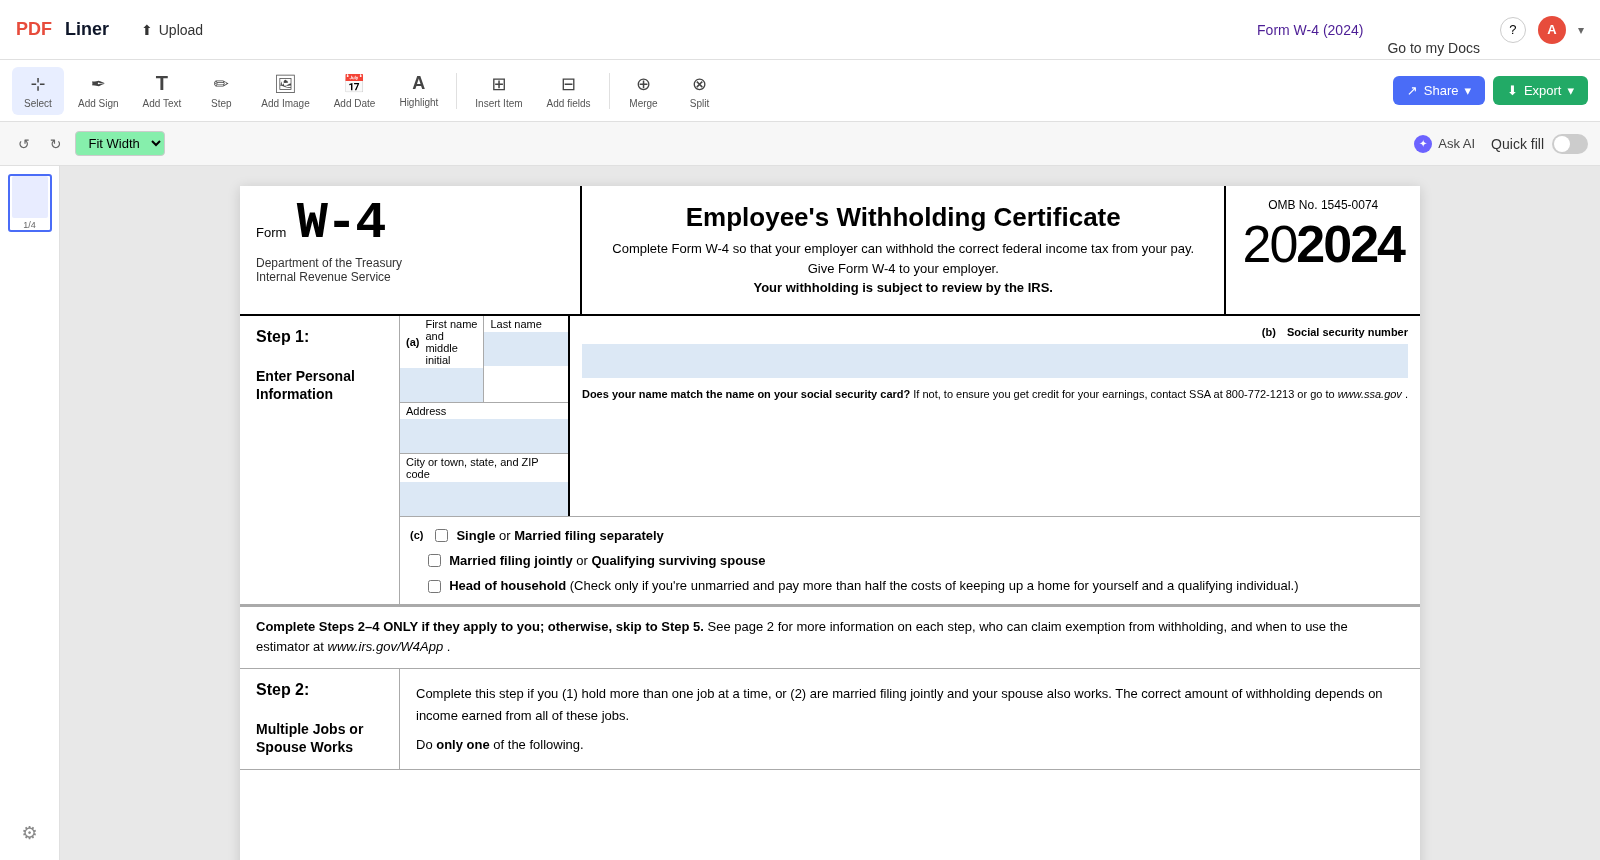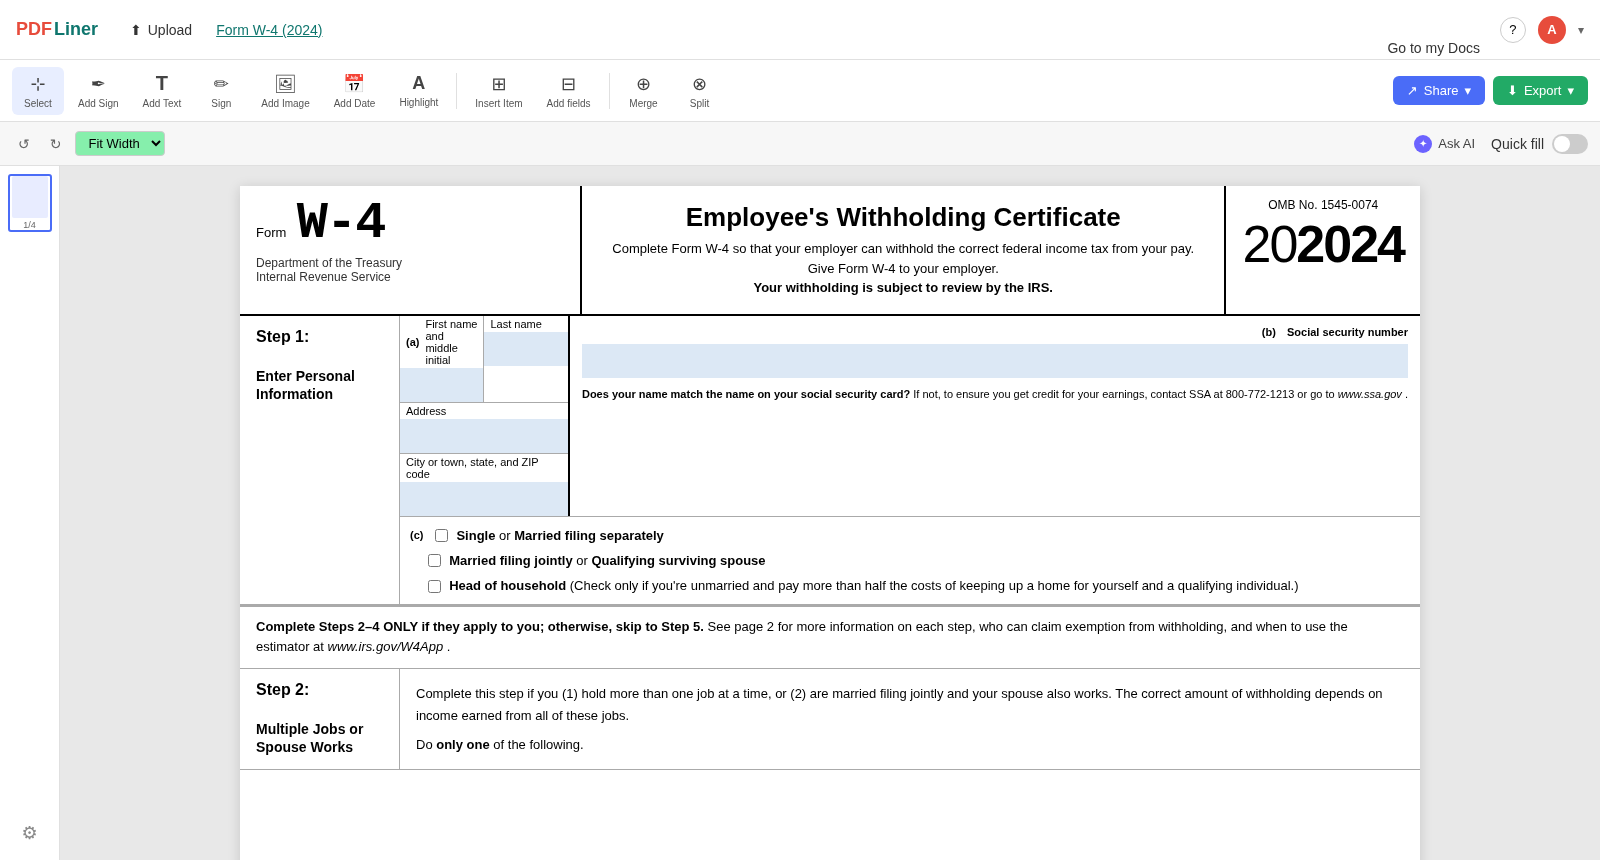--- a/index.html
+++ b/index.html
@@ -7,25 +7,25 @@
 
     
     .bg-decor { position: absolute; pointer-events: none; z-index: 0; }
     .bg-top-left { top: 0; left: 0; width: 120px; height: 120px; }
     .bg-top-right { top: 0; right: 0; width: 320px; height: 180px; }
     .bg-bottom-left { bottom: 0; left: 0; width: 300px; height: 200px; }
     .bg-bottom-right { bottom: 0; right: 0; width: 100px; height: 120px; }
 
     
     .header { position: relative; z-index: 10; background: #fff; height: 60px; display: flex; align-items: center; padding: 0 16px; border-bottom: 1px solid #e0e0e0; gap: 16px; }
-    .logo { display: flex; align-items: center; gap: 2px; font-weight: bold; font-size: 18px; margin-right: 8px; }
+    .logo { display: flex; align-items: center; gap: 13px; font-weight: bold; font-size: 18px; margin-right: 8px; }
     .logo-pdf { color: #e74c3c; }
-    .logo-liner { color: #0f766e; }
+    .logo-liner { color: #0f172a; }
     .upload-btn { display: flex; align-items: center; gap: 6px; background: none; border: none; cursor: pointer; color: #333; font-size: 14px; padding: 4px 8px; }
-    .doc-title { flex: 1; text-align: left; color: #0f766e; font-size: 14px; text-decoration: underline; }
+    .doc-title { flex: 1; text-align: right; color: #4c1d95; font-size: 14px; }
     .header-right { display: flex; align-items: center; gap: 12px; }
     .goto-docs-btn { background: none; border: none; cursor: pointer; color: #333; font-size: 14px; padding: 4px 8px; margin-top: 36px; }
     .help-btn { background: none; border: 1px solid #ccc; border-radius: 50%; width: 26px; height: 26px; cursor: pointer; font-size: 13px; display: flex; align-items: center; justify-content: center; }
     .avatar-btn { background: #e74c3c; border: none; border-radius: 50%; width: 28px; height: 28px; cursor: pointer; color: #fff; font-size: 13px; font-weight: bold; display: flex; align-items: center; justify-content: center; }
     .dropdown-arrow { background: none; border: none; cursor: pointer; font-size: 12px; color: #666; }
 
     
     .toolbar { position: relative; z-index: 10; background: #fff; height: 62px; display: flex; align-items: center; padding: 0 12px; border-bottom: 1px solid #e0e0e0; gap: 4px; }
     .tool-item { display: flex; flex-direction: column; align-items: center; gap: 3px; padding: 6px 10px; cursor: pointer; border-radius: 6px; min-width: 52px; border: none; background: none; }
     .tool-item.active { background: #e8eeff; }
@@ -148,21 +148,21 @@
   <button class="tool-item">
     <span class="tool-icon">✒</span>
     <span class="tool-label">Add Sign</span>
   </button>
   <button class="tool-item">
     <span class="tool-icon" style="font-weight:bold;font-size:20px;">T</span>
     <span class="tool-label">Add Text</span>
   </button>
   <button class="tool-item">
     <span class="tool-icon">✏</span>
-    <span class="tool-label">Sign</span>
+    <span class="tool-label">Step</span>
   </button>
   <button class="tool-item">
     <span class="tool-icon">🖼</span>
     <span class="tool-label">Add Image</span>
   </button>
   <button class="tool-item">
     <span class="tool-icon">📅</span>
     <span class="tool-label">Add Date</span>
   </button>
   <button class="tool-item">

